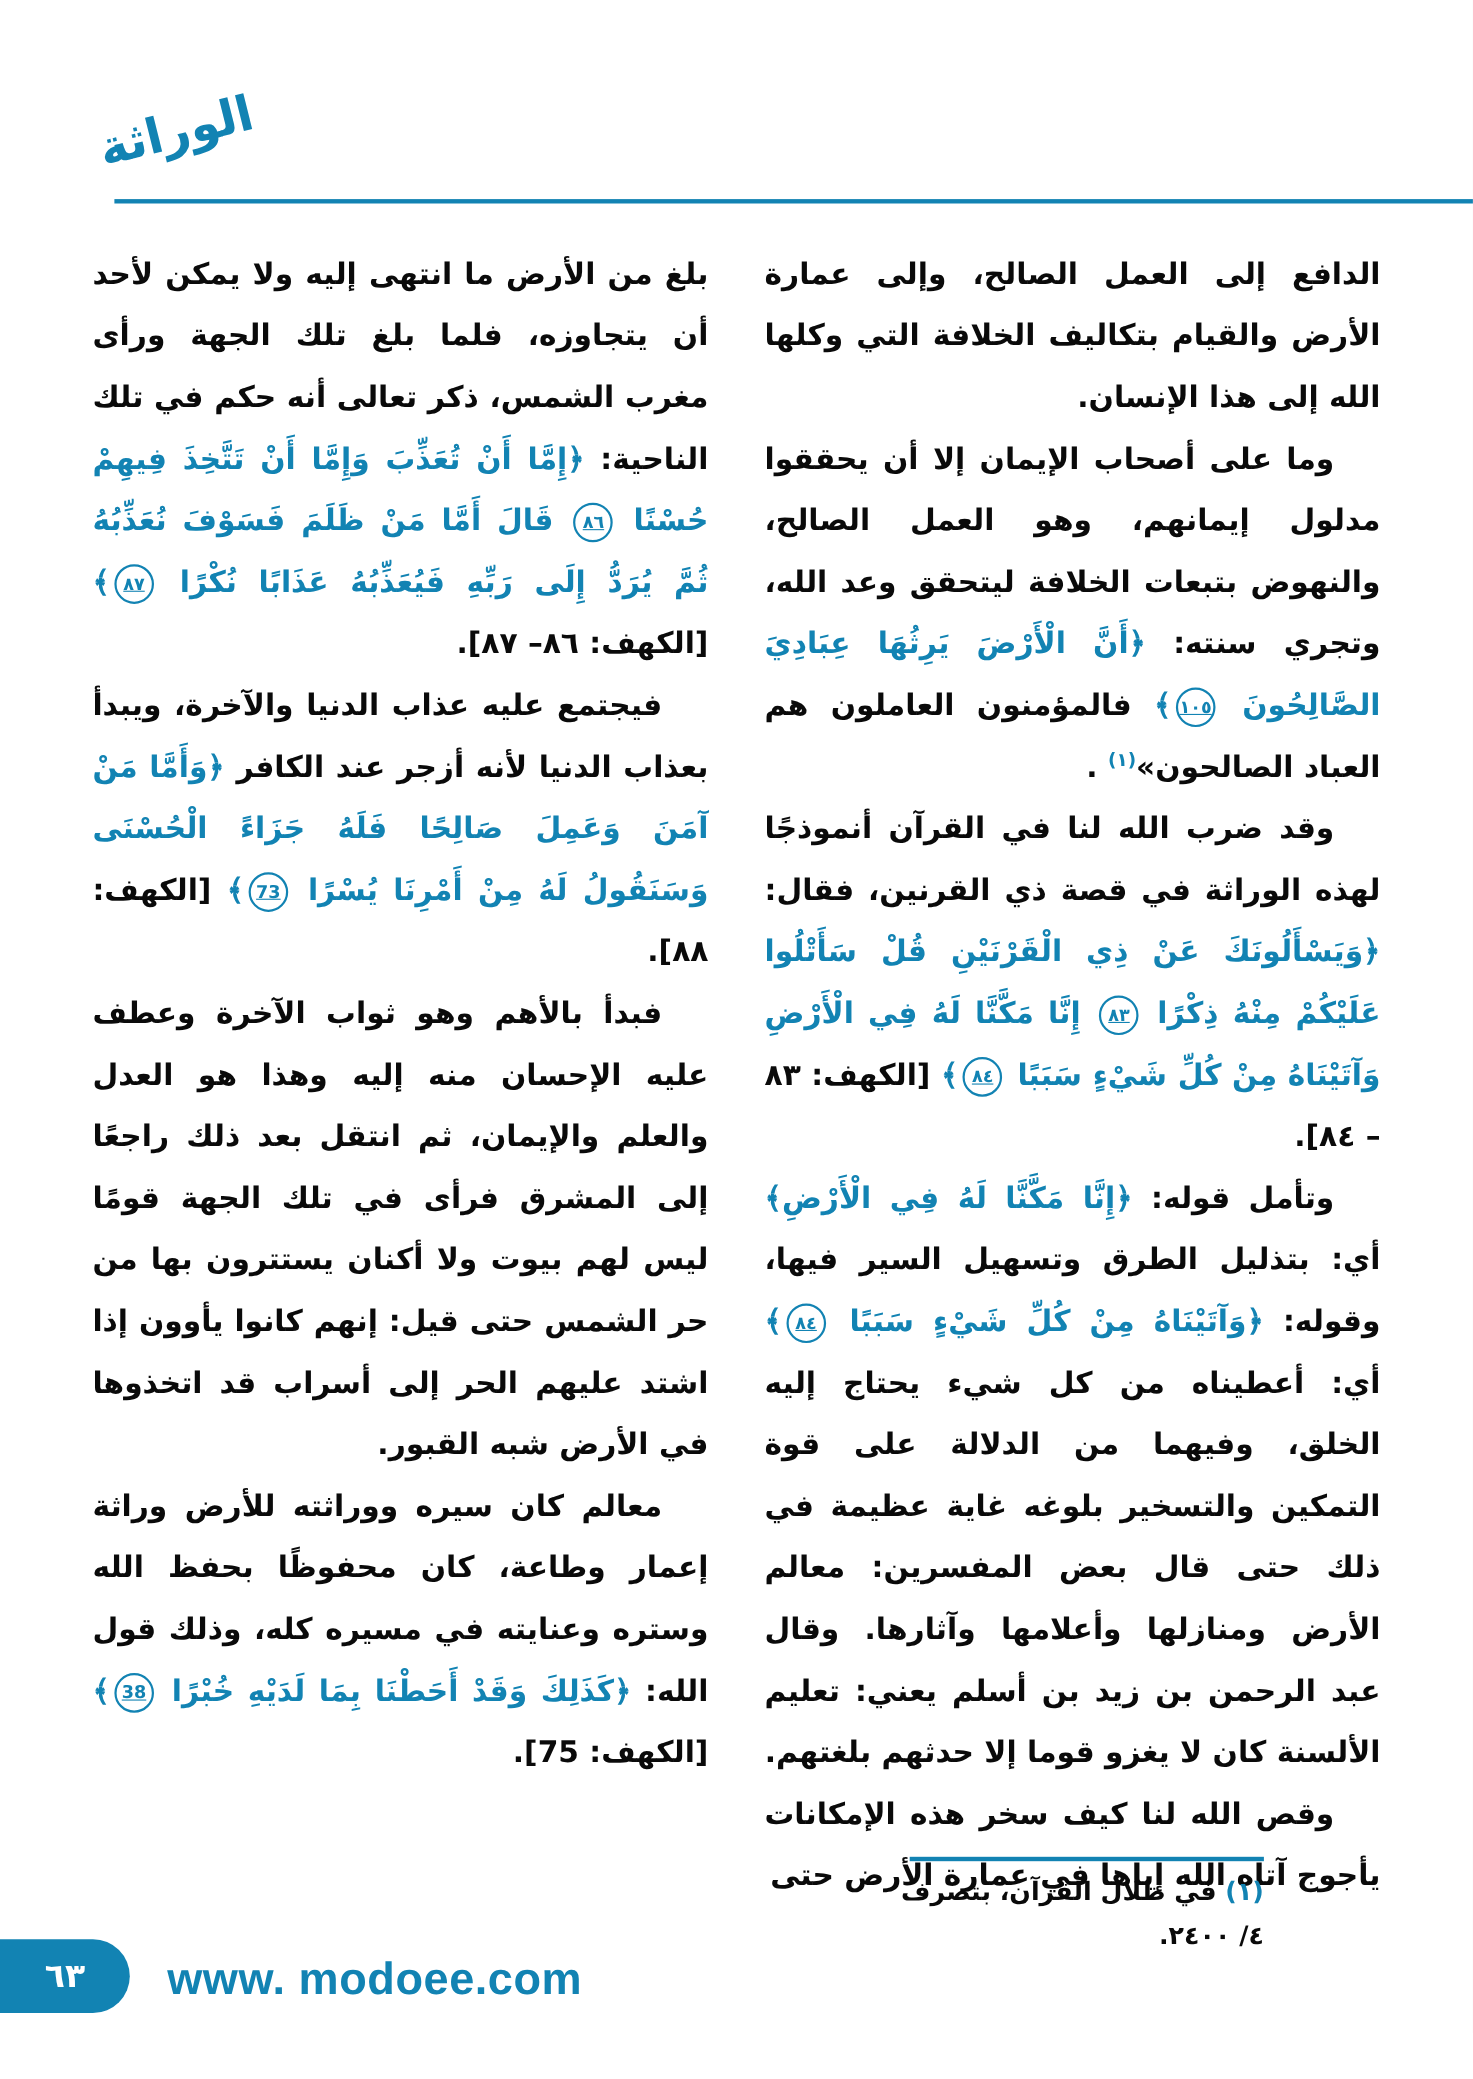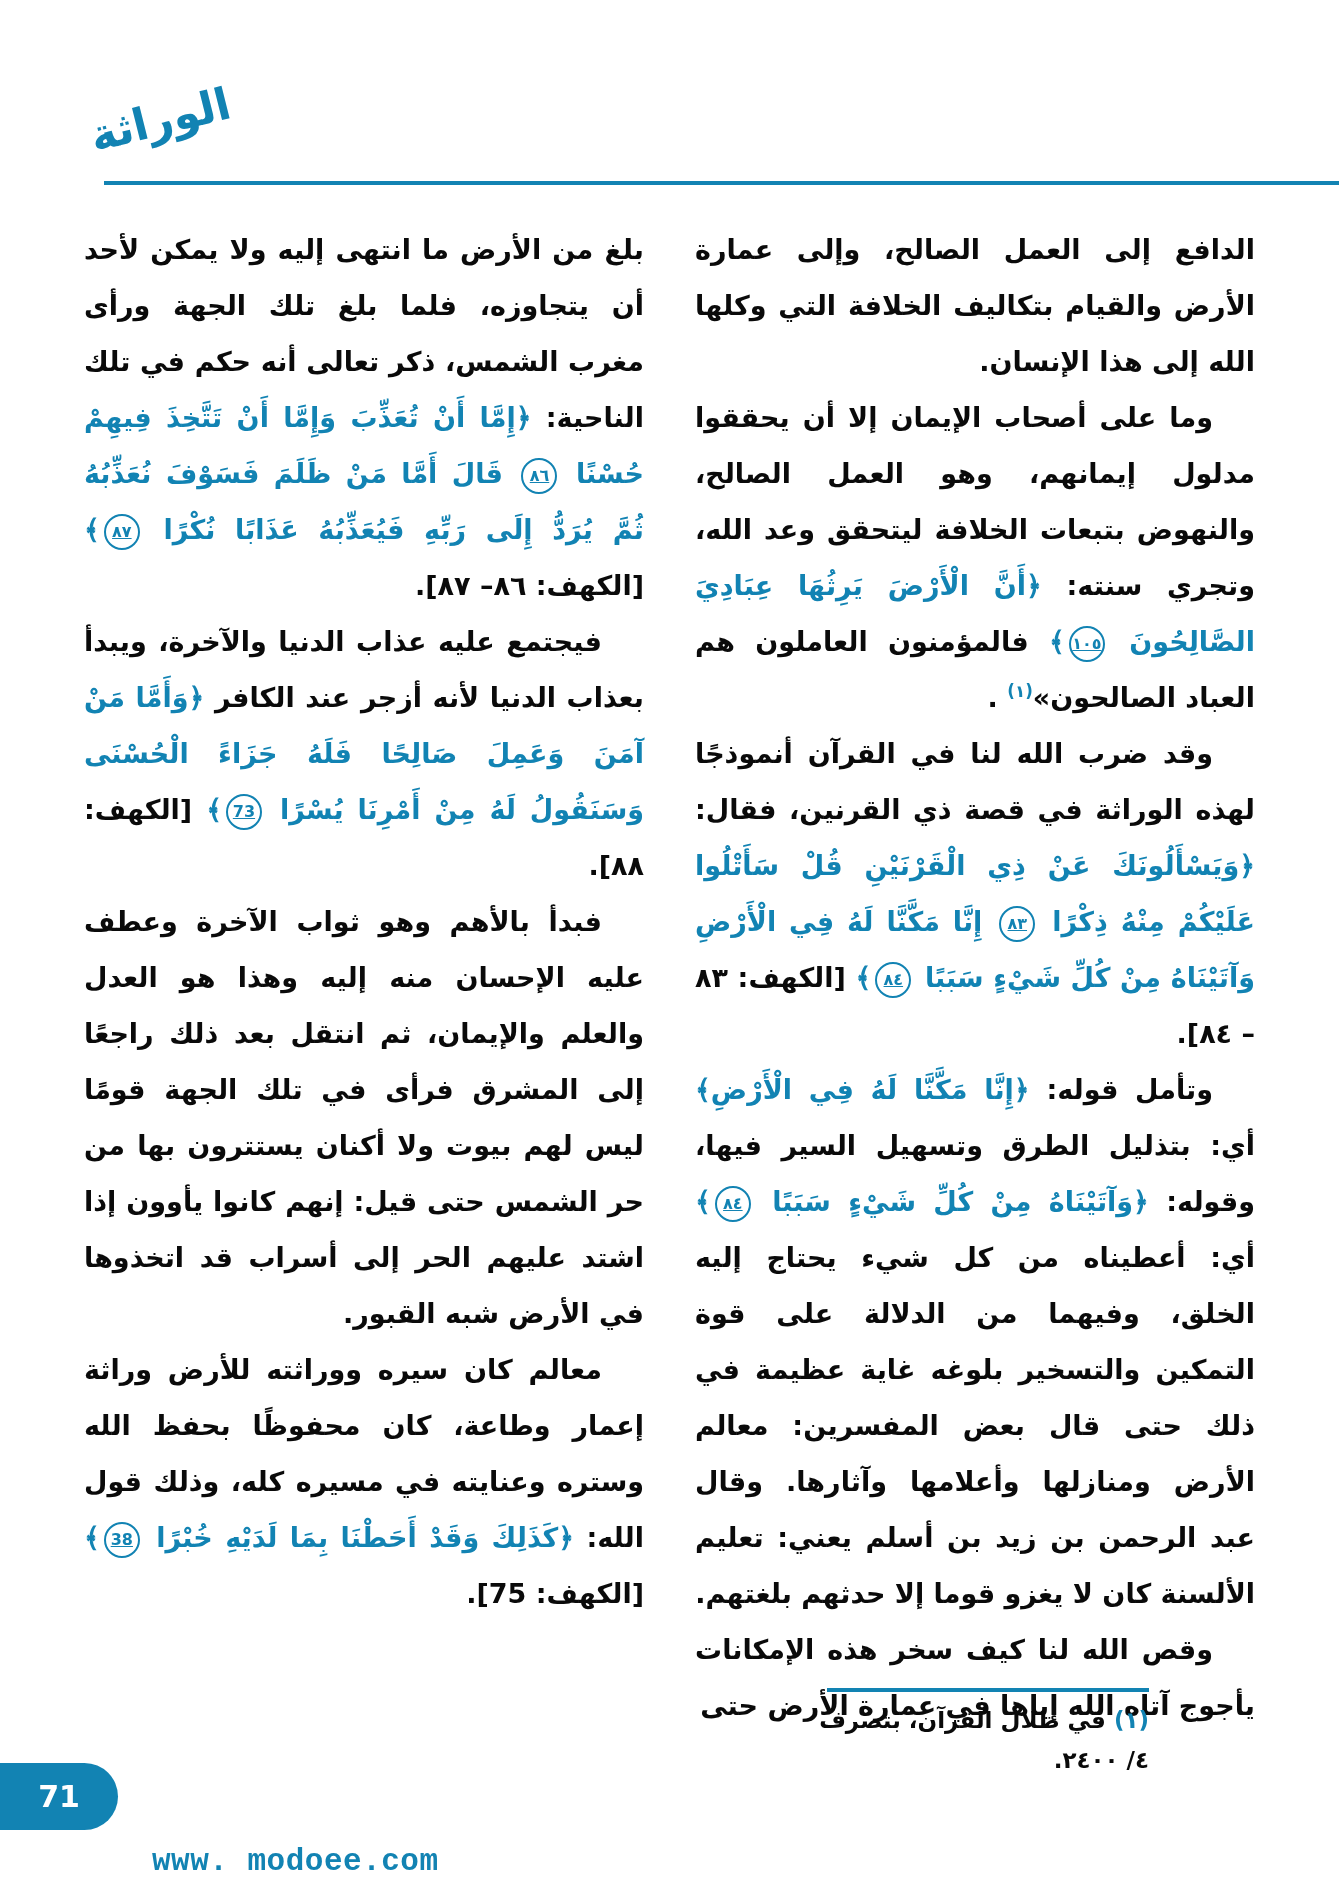--- a/index.html
+++ b/index.html
@@ -55,23 +55,23 @@
   }
   .footnote .fn-marker { color:var(--accent); }
   
   .page-badge {
     position:absolute; left:0; top:1763px; width:118px; height:67px;
     background:var(--accent); border-radius:0 34px 34px 0;
     color:#ffffff; font-size:30px; font-weight:bold;
     display:flex; align-items:center; justify-content:center;
   }
   .footer-url {
-    position:absolute; left:152px; top:1844px;
-    color:var(--accent); font-size:31px; font-weight:bold;
-    font-family:Liberation Mono, monospace; letter-spacing:0.5px;
+    position:absolute; left:152px; top:1776px;
+    color:var(--accent); font-size:41px; font-weight:bold;
+    font-family:Liberation Sans, sans-serif; letter-spacing:0.5px;
   }
 </style>
 </head>
 <body>
 
 <div class="page">
 
   <div class="logo">الوراثة</div>
   <div class="header-rule"></div>
 
@@ -88,17 +88,17 @@
       <p class="para indent"><span class="seg-body">فبدأ بالأهم وهو ثواب الآخرة وعطف عليه الإحسان منه إليه وهذا هو العدل والعلم والإيمان، ثم انتقل بعد ذلك راجعًا إلى المشرق فرأى في تلك الجهة قومًا ليس لهم بيوت ولا أكنان يستترون بها من حر الشمس حتى قيل: إنهم كانوا يأوون إذا اشتد عليهم الحر إلى أسراب قد اتخذوها في الأرض شبه القبور.</span></p>
       <p class="para indent"><span class="seg-body">معالم كان سيره ووراثته للأرض وراثة إعمار وطاعة، كان محفوظًا بحفظ الله وستره وعنايته في مسيره كله، وذلك قول الله: </span><span class="seg-quran">﴿كَذَلِكَ وَقَدْ أَحَطْنَا بِمَا لَدَيْهِ خُبْرًا </span><span class="seg-ayah">38</span><span class="seg-quran">﴾</span><span class="seg-ref"> [الكهف: 75].</span></p>
     </div>
 
   <div class="footnote-rule"></div>
   <div class="footnote">
     <span class="fn-marker">(١)</span><span> في ظلال القرآن، بتصرف ٤/ ٢٤٠٠.</span>
   </div>
 
   <div class="page-badge">
-    <span>71</span>
+    <span>٦٣</span>
   </div>
   <div class="footer-url">www. modoee.com</div>
 
 </div>
 
 </body></html>

